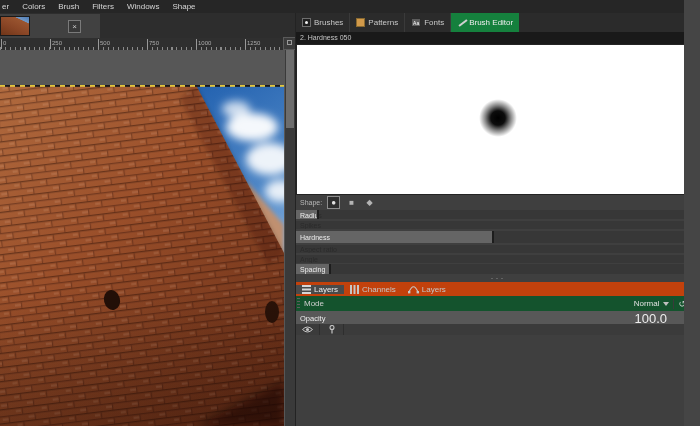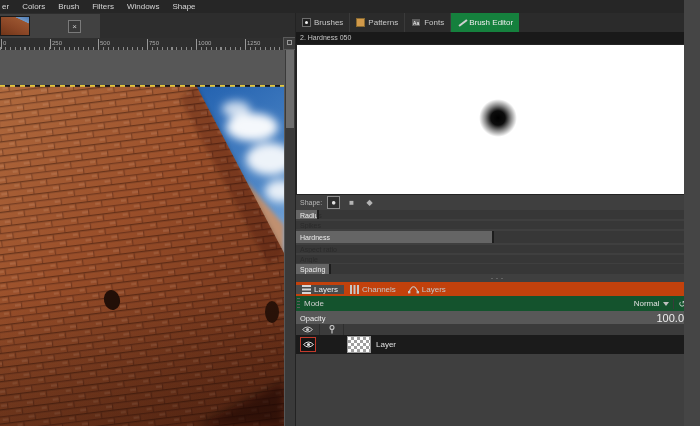--- a/index.html
+++ b/index.html
@@ -107,22 +107,22 @@
   .mode-value { font-size:8px; color:#e0e0e0; }
   .chev { width:0; height:0; border-left:3px solid transparent; border-right:3px solid transparent;
           border-top:4px solid #c0c0c0; }
   .vsep { width:1px; height:10px; background:#3a3a3a; }
   .reset-glyph { font-size:9px; color:#d0d0d0; line-height:10px; }
 
   .opacity-row { height:13px; position:relative; background:#3a3a3a; flex:none; }
   .opacity-row .ofill { position:absolute; left:0; top:0; bottom:0; background:#585858; }
   .opacity-row .olabel { position:absolute; left:4px; top:50%; transform:translateY(-50%);
                          font-size:7.5px; color:#ededed; }
-  .opacity-row .ovalue { position:absolute; right:16px; top:50%; transform:translateY(-50%);
-                         font-size:11px; color:#ededed; }
+  .opacity-row .ovalue { position:absolute; right:33px; top:50%; transform:translateY(-50%);
+                         font-size:13px; color:#ededed; }
 
   .lock-row { height:13px; background:#414141; display:flex; align-items:center; gap:8px;
               padding-left:4px; flex:none; }
   .lock-label { font-size:8px; color:#cccccc; }
   .ic-brushlock { width:10px; height:10px; position:relative; }
   .ic-brushlock i { position:absolute; left:0; top:4px; width:11px; height:1.6px; background:#cccccc;
                     transform:rotate(-40deg); }
   .checker8 { width:9px; height:9px; background:#5a5a5a;
       background-image:linear-gradient(45deg,#ccc 25%,transparent 25%,transparent 75%,#ccc 75%),
                        linear-gradient(45deg,#ccc 25%,transparent 25%,transparent 75%,#ccc 75%);
@@ -420,31 +420,18 @@
           </svg>
       </div>
       <div class="hdr-cell">
         <svg width="6" height="9" viewBox="0 0 6 9">
           <circle cx="3" cy="2.5" r="2" fill="none" stroke="#c4c4c4" stroke-width="1.1"></circle>
           <rect x="2.4" y="4.5" width="1.2" height="4" fill="#c4c4c4"></rect>
           </svg>
       </div>
     </div>
 
-    <div class="lrow selected">
-      <div class="eye-cell">
-        <div class="eye-frame alert">
-          <svg width="11" height="7" viewBox="0 0 11 7">
-            <path d="M0.5 3.5 Q5.5 -1.5 10.5 3.5 Q5.5 8.5 0.5 3.5 Z" fill="none" stroke="#dddddd" stroke-width="1"></path>
-            <circle cx="5.5" cy="3.5" r="1.6" fill="#dddddd"></circle>
-            </svg>
-        </div>
-      </div>
-      <div class="link-cell"></div>
-      <div class="lthumb checker"></div>
-      <span class="lname">Layer</span>
-    </div>
 
 
     <div class="layers-fill"></div>
   </div>
 
 </div>
 
 </body></html>

